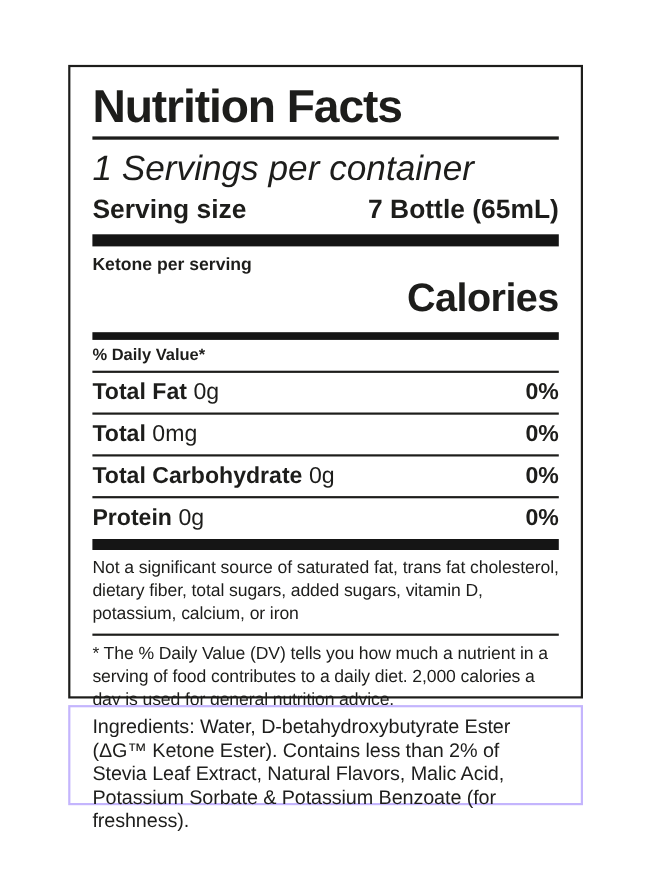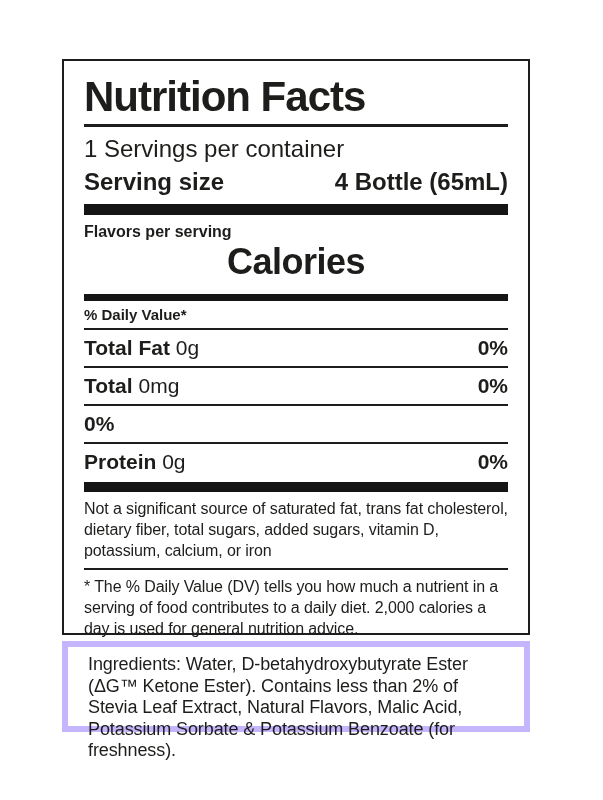--- a/index.html
+++ b/index.html
@@ -30,24 +30,25 @@
     letter-spacing: -1px;
     line-height: 1.05;
     margin-top: 14px;
     white-space: nowrap;
   }
   .title-rule {
     border-top: 3px solid #1d1d1b;
     margin-top: 5px;
   }
   .servings-line {
-    font-size: 24px;
+    font-size: 32px;
     font-weight: 400;
     margin-top: 9px;
     line-height: 1.1;
+    font-style: italic;
   }
   .serving-size-row {
     display: flex;
     justify-content: space-between;
     align-items: baseline;
     font-size: 24px;
     font-weight: 700;
     margin-top: 7px;
     line-height: 1.1;
     gap: 27px;
@@ -57,21 +58,21 @@
   .bar-medium { height: 7px; margin-top: 10px; }
   .bar-thick2 { height: 10px; margin-top: 1px; }
   .amount-per-serving {
     font-size: 16px;
     font-weight: 700;
     margin-top: 8px;
     line-height: 1.1;
   }
   .calories-row {
     display: flex;
-    justify-content: center;
+    justify-content: flex-end;
     align-items: baseline;
     margin-top: 0px;
   }
   .calories-label {
     font-size: 36px;
     font-weight: 900;
     letter-spacing: -0.5px;
     line-height: 1.2;
   }
   .calories-value {
@@ -107,21 +108,21 @@
     margin-top: 6px;
     letter-spacing: -0.1px;
   }
   .mid-rule { border-top: 2px solid #1d1d1b; margin-top: 7px; }
   .ing-box {
     position: absolute;
     left: 62px;
     top: 641px;
     width: 468px;
     height: 91px;
-    border: 6px solid #c4b5fd;
+    border: 2px solid #c4b5fd;
     background: #ffffff;
     padding: 7px 20px;
   }
   .ing-text {
     font-size: 18px;
     line-height: 21.5px;
     font-weight: 400;
     letter-spacing: -0.1px;
   }
 </style>
@@ -132,26 +133,26 @@
 
   <div class="nf-box">
 
     <div class="nf-title">Nutrition Facts</div>
     <div class="title-rule"></div>
 
     <div class="servings-line">1 Servings per container</div>
 
     <div class="serving-size-row">
       <span>Serving size</span>
-      <span>4 Bottle (65mL)</span>
+      <span>7 Bottle (65mL)</span>
     </div>
 
     <div class="bar bar-thick"></div>
 
-    <div class="amount-per-serving">Flavors per serving</div>
+    <div class="amount-per-serving">Ketone per serving</div>
 
     <div class="calories-row">
       <span class="calories-label">Calories</span>
     </div>
 
     <div class="bar bar-medium"></div>
 
     <div class="dv-header">% Daily Value*</div>
     <div class="thin-rule"></div>
 
@@ -165,20 +166,24 @@
 
     <div class="nutrient-row">
       <span>
         <span class="nutrient-name">Total</span>
         <span class="nutrient-amount">0mg</span>
       </span>
       <span class="nutrient-dv">0%</span>
     </div>
 
     <div class="nutrient-row">
+      <span>
+        <span class="nutrient-name">Total Carbohydrate</span>
+        <span class="nutrient-amount">0g</span>
+      </span>
       <span class="nutrient-dv">0%</span>
     </div>
 
     <div class="nutrient-row last">
       <span>
         <span class="nutrient-name">Protein</span>
         <span class="nutrient-amount">0g</span>
       </span>
       <span class="nutrient-dv">0%</span>
     </div>

